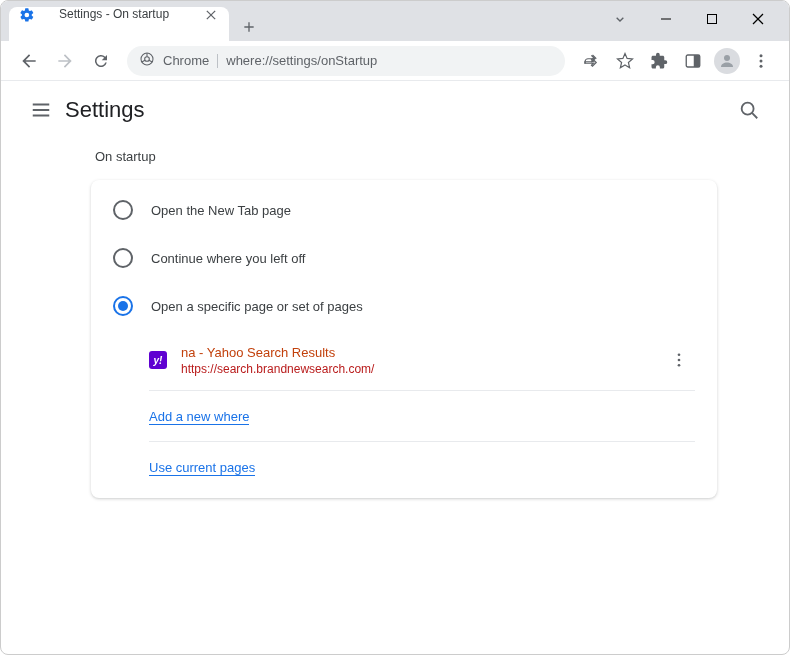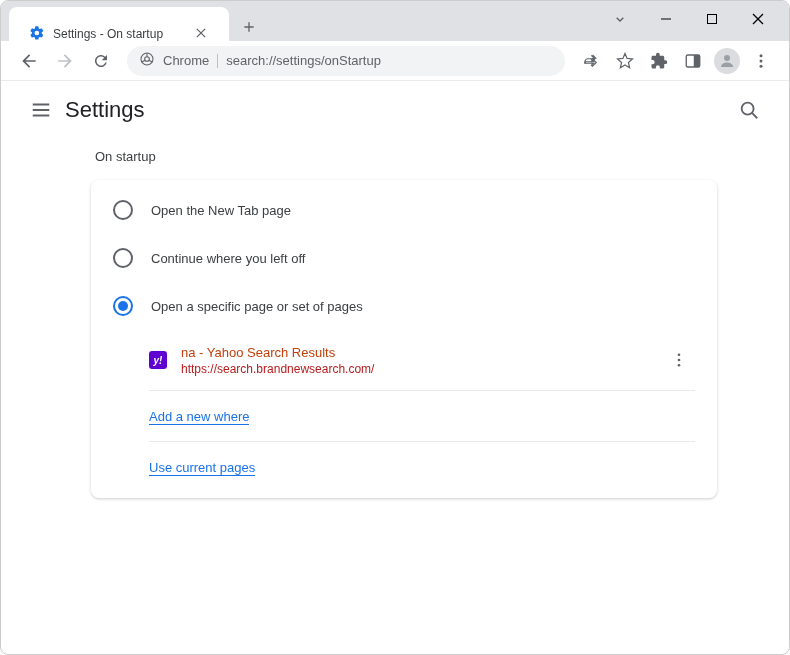--- a/index.html
+++ b/index.html
@@ -10,21 +10,21 @@
     .watermark .r { color: rgba(255,180,150,0.35); }
     
     
     .window-controls { position: absolute; top: 0; right: 0; height: 36px; display: flex; align-items: center; padding: 0 8px; z-index: 10; }
     .win-ctrl { width: 46px; height: 32px; display: flex; align-items: center; justify-content: center; cursor: pointer; }
     .win-ctrl svg { width: 12px; height: 12px; }
     .chevron-reserve { width: 46px; display:flex; align-items:center; justify-content:center;}
     
     
     .tab-bar { height: 40px; background: #dfe1e5; display: flex; align-items: flex-end; padding: 6px 8px 0 8px; position: relative; z-index: 5; }
-    .tab { background: #fff; height: 34px; min-width: 220px; border-radius: 8px 8px 0 0; display: flex; align-items: flex-end; padding: 0 20px; gap: 8px; position: relative; }
+    .tab { background: #fff; height: 34px; min-width: 220px; border-radius: 8px 8px 0 0; display: flex; align-items: flex-start; padding: 0 10px; gap: 24px; position: relative; }
     .tab-icon { width: 16px; height: 16px; display:flex; align-items:center; justify-content:center; }
     .tab-title { font-size: 12px; color: #3c4043; flex: 1; white-space: nowrap; overflow: hidden; text-overflow: ellipsis; }
     .tab-close { width: 16px; height: 16px; display:flex; align-items:center; justify-content:center; cursor:pointer; }
     .new-tab { width: 28px; height: 28px; display:flex; align-items:center; justify-content:center; margin-left: 6px; cursor:pointer; }
     
     
     .omnibar { height: 40px; background: #fff; display: flex; align-items: center; padding: 0 12px; gap: 4px; border-bottom: 1px solid #e8eaed; position: relative; z-index:5; }
     .nav-btn { width: 32px; height: 32px; display:flex; align-items:center; justify-content:center; border-radius:50%; cursor:pointer; color:#5f6368; }
     .nav-btn.disabled { color: #bdc1c6; }
     .omnibox { flex:1; height: 30px; background: #f1f3f4; border-radius: 15px; display:flex; align-items:center; padding: 0 12px; gap:8px; margin: 0 6px; }
@@ -138,21 +138,21 @@
       <svg viewBox="0 0 24 24" width="16" height="16">
           <circle cx="12" cy="12" r="9" fill="none" stroke="#5f6368" stroke-width="1.6"></circle>
           <circle cx="12" cy="12" r="3.5" fill="none" stroke="#5f6368" stroke-width="1.6"></circle>
           <line x1="12" y1="3" x2="12" y2="8.5" stroke="#5f6368" stroke-width="1.6"></line>
           <line x1="4.2" y1="16.5" x2="9" y2="13.8" stroke="#5f6368" stroke-width="1.6"></line>
           <line x1="19.8" y1="16.5" x2="15" y2="13.8" stroke="#5f6368" stroke-width="1.6"></line>
         </svg>
     </span>
     <span class="omnibox-prefix">Chrome</span>
     <div class="omnibox-divider"></div>
-    <span class="omnibox-url">search://settings/onStartup</span>
+    <span class="omnibox-url">where://settings/onStartup</span>
   </div>
   <div class="toolbar-right">
     <div class="toolbar-btn">
       <svg viewBox="0 0 24 24" width="18" height="18">
           <path d="M14 9l-1.41 1.41L15.17 13H4v2h11.17l-2.58 2.59L14 19l5-5z M14 4l5 5" fill="none" stroke="#5f6368" stroke-width="1.6"></path>
           <path d="M10 5h8v3M10 19h8v-3" fill="none" stroke="none"></path>
           <path d="M13 5l4 4-4 4M17 9H8c-2 0-4 2-4 4v2" fill="none" stroke="#5f6368" stroke-width="1.6" stroke-linecap="round" stroke-linejoin="round"></path>
         </svg>
     </div>
     <div class="toolbar-btn">

